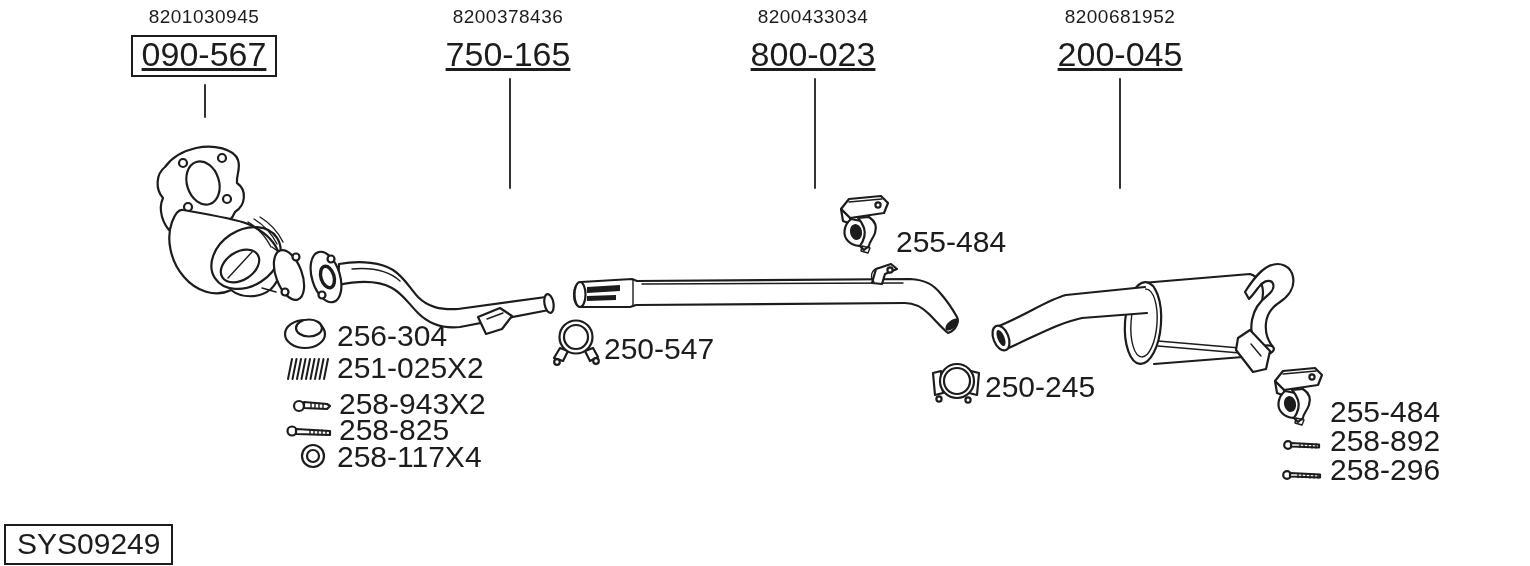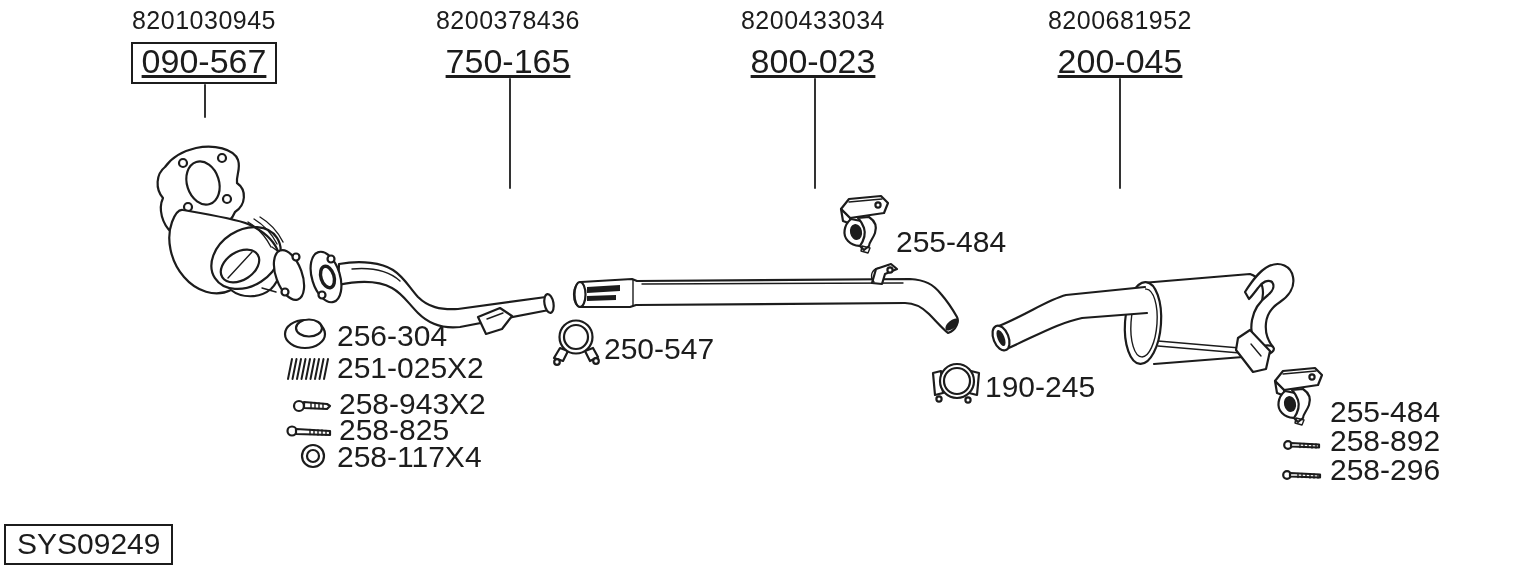--- a/index.html
+++ b/index.html
@@ -12,21 +12,21 @@
   }
   .stage svg { position:absolute; left:0; top:0; }
   .art      { stroke:var(--ink); fill:none; stroke-width:2.2; stroke-linecap:round; stroke-linejoin:round; }
   .fw       { fill:var(--bg); }
   .fk       { fill:var(--ink); stroke:none; }
   .thin     { stroke-width:1.4; }
   .ln       { stroke-width:1.8; }
 
   .abs { position:absolute; }
   .hdr { text-align:center; }
-  .hdr .ref { font-size:25px; letter-spacing:0.5px; white-space:nowrap; }
+  .hdr .ref { font-size:19px; letter-spacing:0.5px; white-space:nowrap; }
   .hdr .pn  { font-size:34px; line-height:1.05; margin-top:9px; white-space:nowrap;text-decoration:underline; }
   .hdr .pn.boxed { display:inline-block; border:2px solid var(--ink); padding:0 9px 2px 9px; margin-top:7px; }
   .callout { font-size:30px; line-height:27px; white-space:nowrap; }
   .sysbox  { border:2px solid var(--ink); font-size:30px; line-height:34px; padding:1px 11px 2px 11px; }
 </style>
 </head>
 <body>
 
 <div class="stage">
 
@@ -196,20 +196,20 @@
     <div class="pn">200-045</div>
   </div>
 
   <div class="abs callout" style="left:337px; top:322px;">256-304</div>
   <div class="abs callout" style="left:337px; top:354px;">251-025X2</div>
   <div class="abs callout" style="left:339px; top:390px;">258-943X2</div>
   <div class="abs callout" style="left:339px; top:416px;">258-825</div>
   <div class="abs callout" style="left:337px; top:443px;">258-117X4</div>
   <div class="abs callout" style="left:604px; top:335px;">250-547</div>
   <div class="abs callout" style="left:896px; top:228px;">255-484</div>
-  <div class="abs callout" style="left:985px; top:373px;">190-245</div>
+  <div class="abs callout" style="left:985px; top:373px;">250-245</div>
   <div class="abs callout" style="left:1330px; top:398px;">255-484</div>
   <div class="abs callout" style="left:1330px; top:427px;">258-892</div>
   <div class="abs callout" style="left:1330px; top:456px;">258-296</div>
 
   <div class="abs sysbox" style="left:4px; top:524px;">SYS09249</div>
 
 </div>
 
 </body></html>

